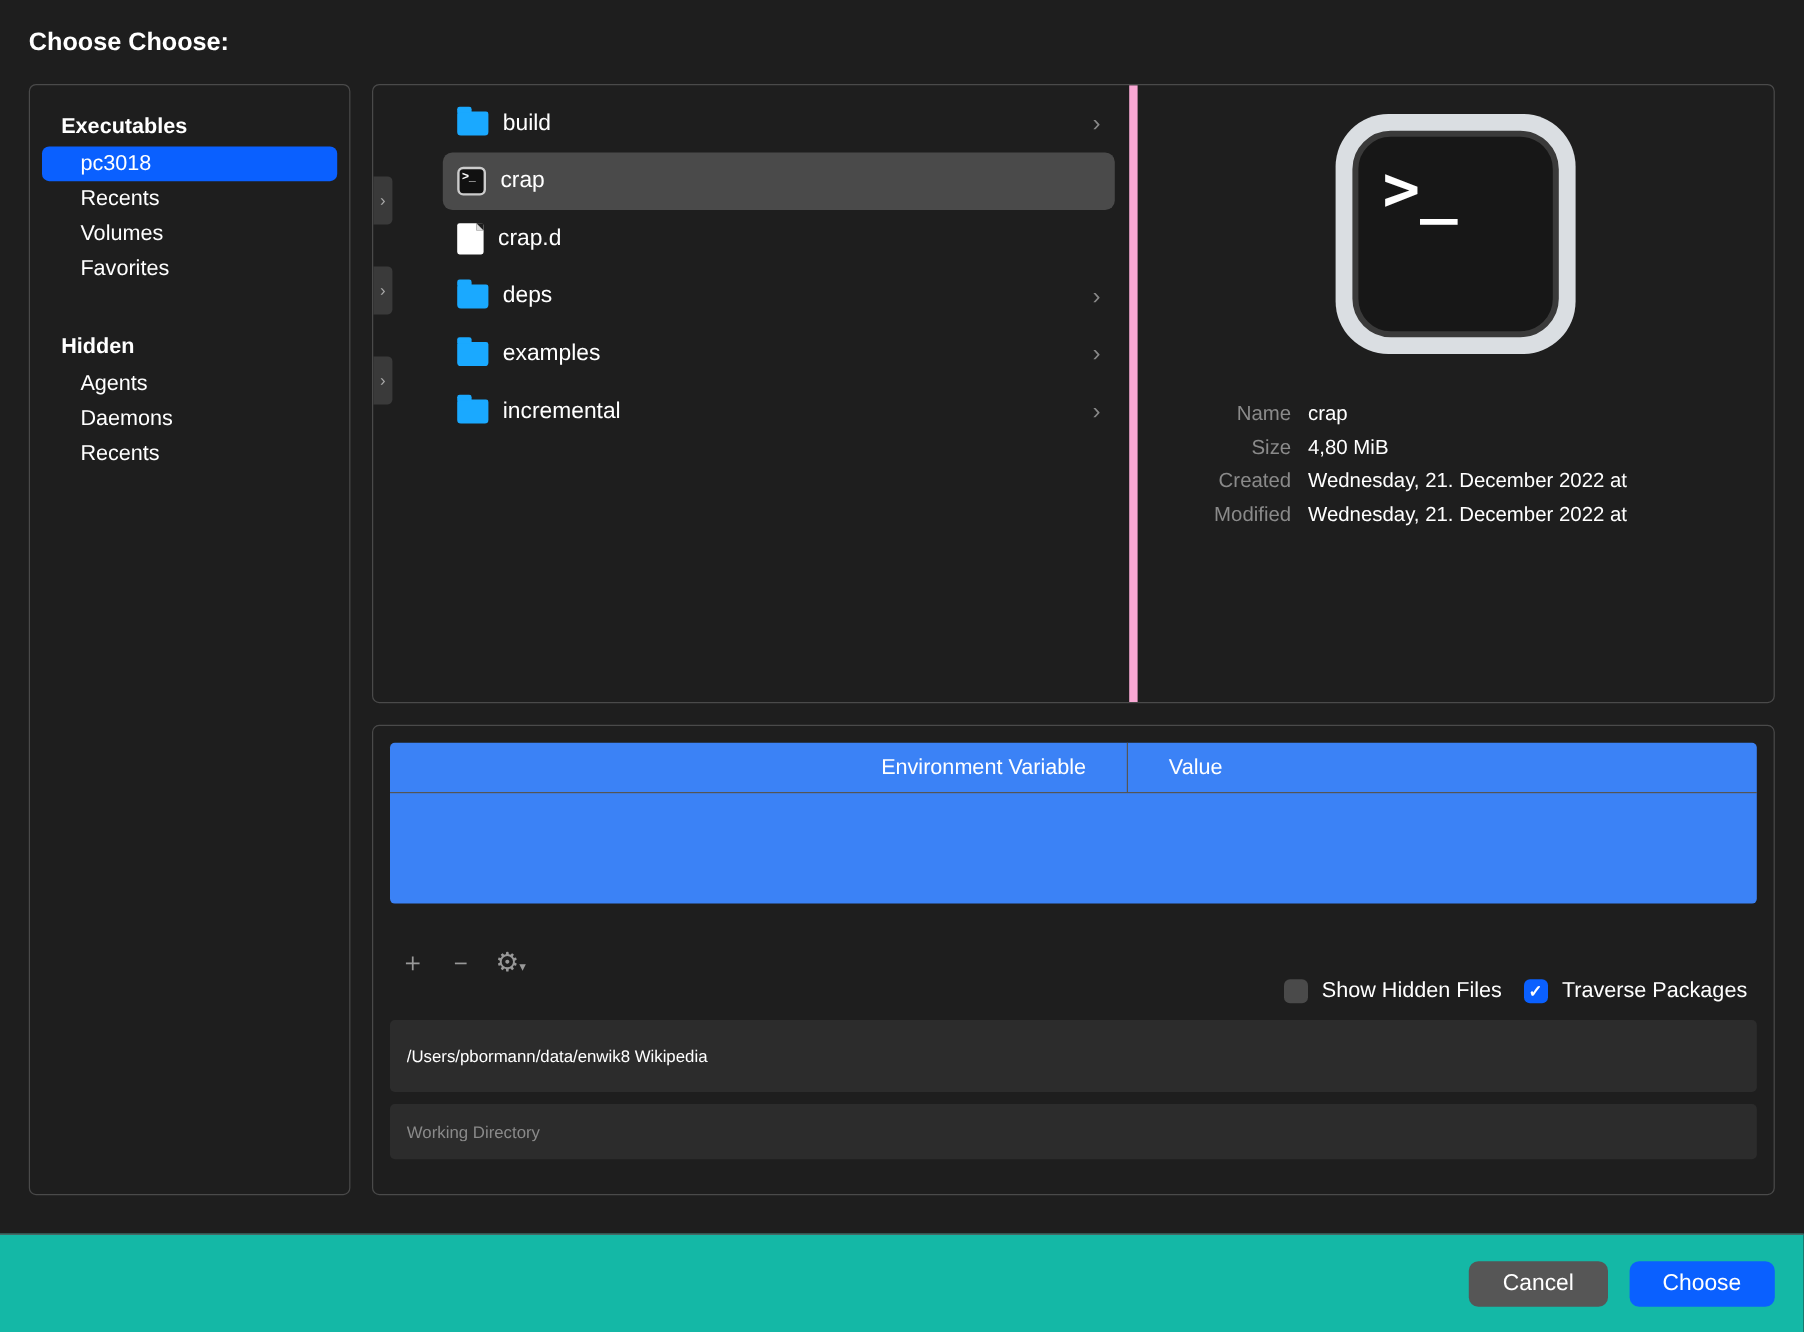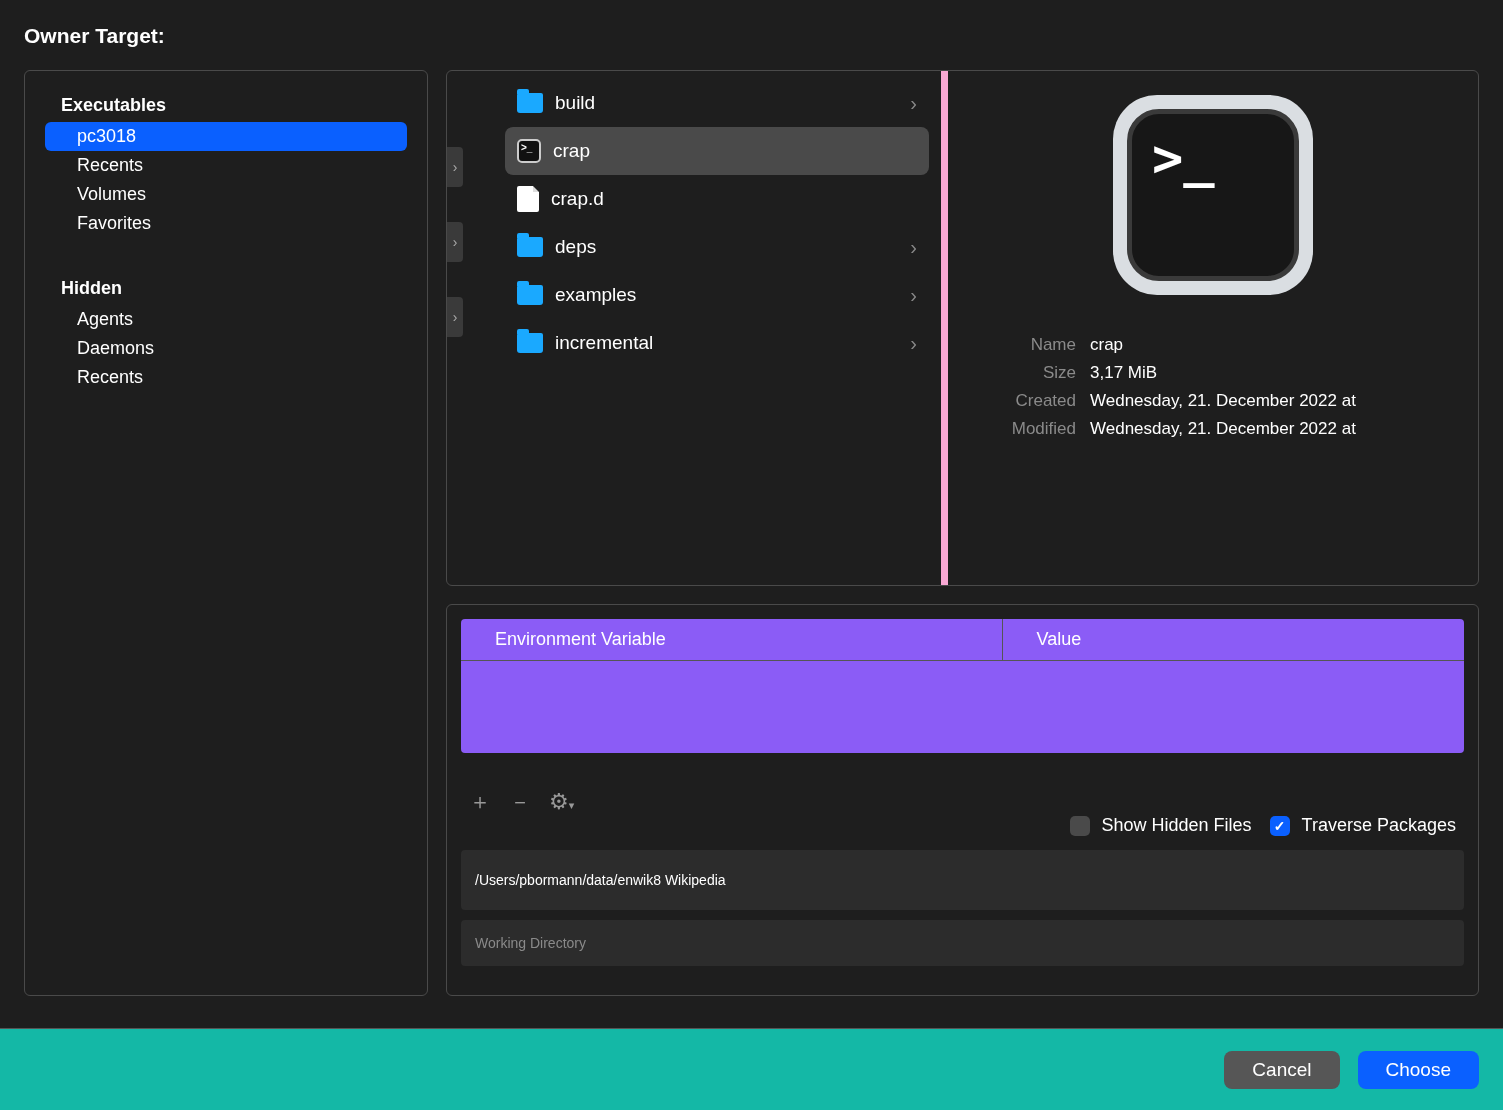--- a/index.html
+++ b/index.html
@@ -20,24 +20,24 @@
   font-weight: 600;
   color: #fff;
   margin-bottom: 22px;
 }
 .content-row {
   display: flex;
   gap: 18px;
   height: 926px;
 }
 .sidebar {
-  width: 404px;
+  width: 268px;
   border: 1.5px solid #4a4a4a;
   border-radius: 6px;
-  padding: 18px 20px;
+  padding: 18px 10px;
 }
 .sidebar-section-title {
   font-size: 18px;
   font-weight: 600;
   color: #fff;
   padding: 6px 16px;
 }
 .sidebar-item {
   font-size: 18px;
   padding: 4px 16px 4px 32px;
@@ -171,22 +171,23 @@
 .bottom-panel {
   flex: 1;
   border: 1.5px solid #4a4a4a;
   border-radius: 6px;
   padding: 14px;
   display:flex;
   flex-direction:column;
   gap: 10px;
 }
 .env-table {
-  background:#8b5cf6;
+  background:#3b82f6;
   border-radius:4px;
+  text-align:right;
 }
 .env-header {
   display:flex;
   border-bottom:1px solid #555;
 }
 .env-header > div {
   padding: 10px 34px;
   font-size:18px;
   color:#fff;
   font-weight:500;
@@ -251,21 +252,21 @@
   cursor:pointer;
   color:#fff;
 }
 .btn.secondary { background:#565656;}
 .btn.primary { background:#0a60ff;}
 </style>
 </head>
 <body>
 
 <div class="main-frame">
-  <div class="dialog-title">Owner Target:</div>
+  <div class="dialog-title">Choose Choose:</div>
 
   <div class="content-row">
 
     <div class="sidebar">
       <div class="sidebar-section-title">Executables</div>
       <div id="sb-sec1">
           <div class="sidebar-item selected">pc3018</div>
           <div class="sidebar-item">Recents</div>
           <div class="sidebar-item">Volumes</div>
           <div class="sidebar-item">Favorites</div>
@@ -326,21 +327,21 @@
           <div class="big-term-icon">
             <div class="big-term-inner">&gt;_</div>
           </div>
           <div class="meta-table">
             <div class="meta-row">
                 <div class="meta-label">Name</div>
                 <div class="meta-value">crap</div>
               </div>
             <div class="meta-row">
                 <div class="meta-label">Size</div>
-                <div class="meta-value">3,17 MiB</div>
+                <div class="meta-value">4,80 MiB</div>
               </div>
             <div class="meta-row">
                 <div class="meta-label">Created</div>
                 <div class="meta-value">Wednesday, 21. December 2022 at</div>
               </div>
             <div class="meta-row">
                 <div class="meta-label">Modified</div>
                 <div class="meta-value">Wednesday, 21. December 2022 at</div>
               </div>
           </div>

